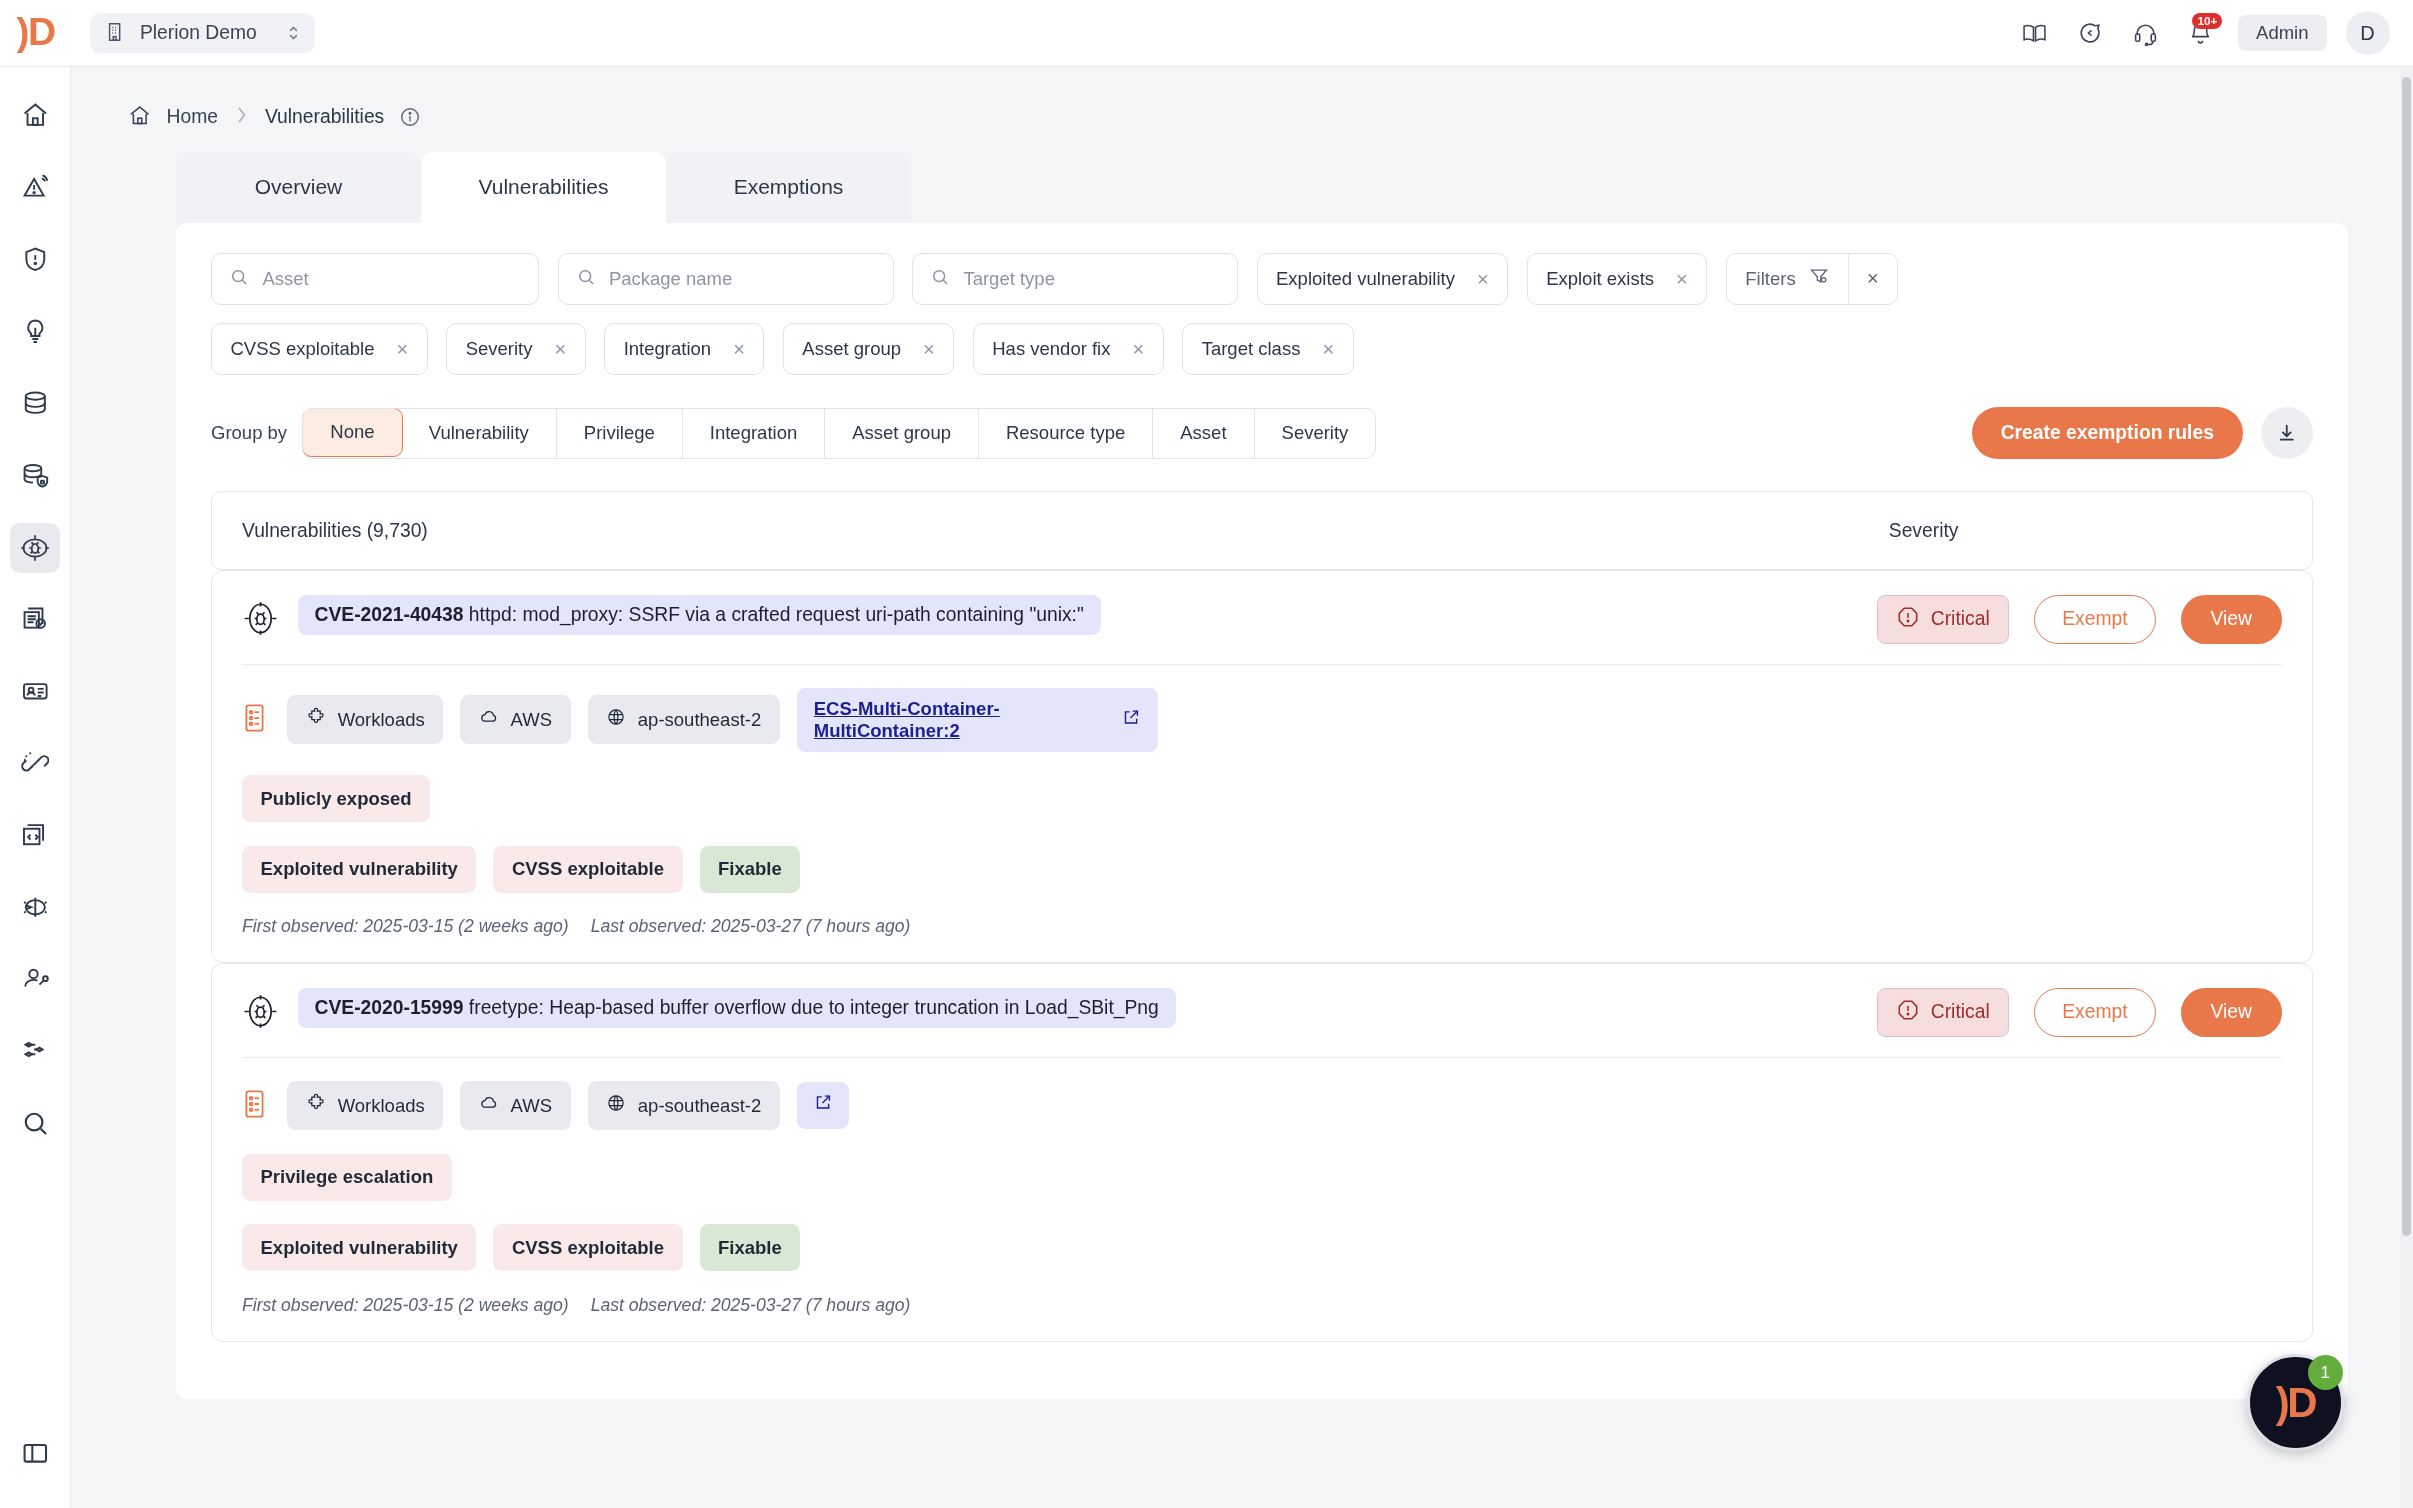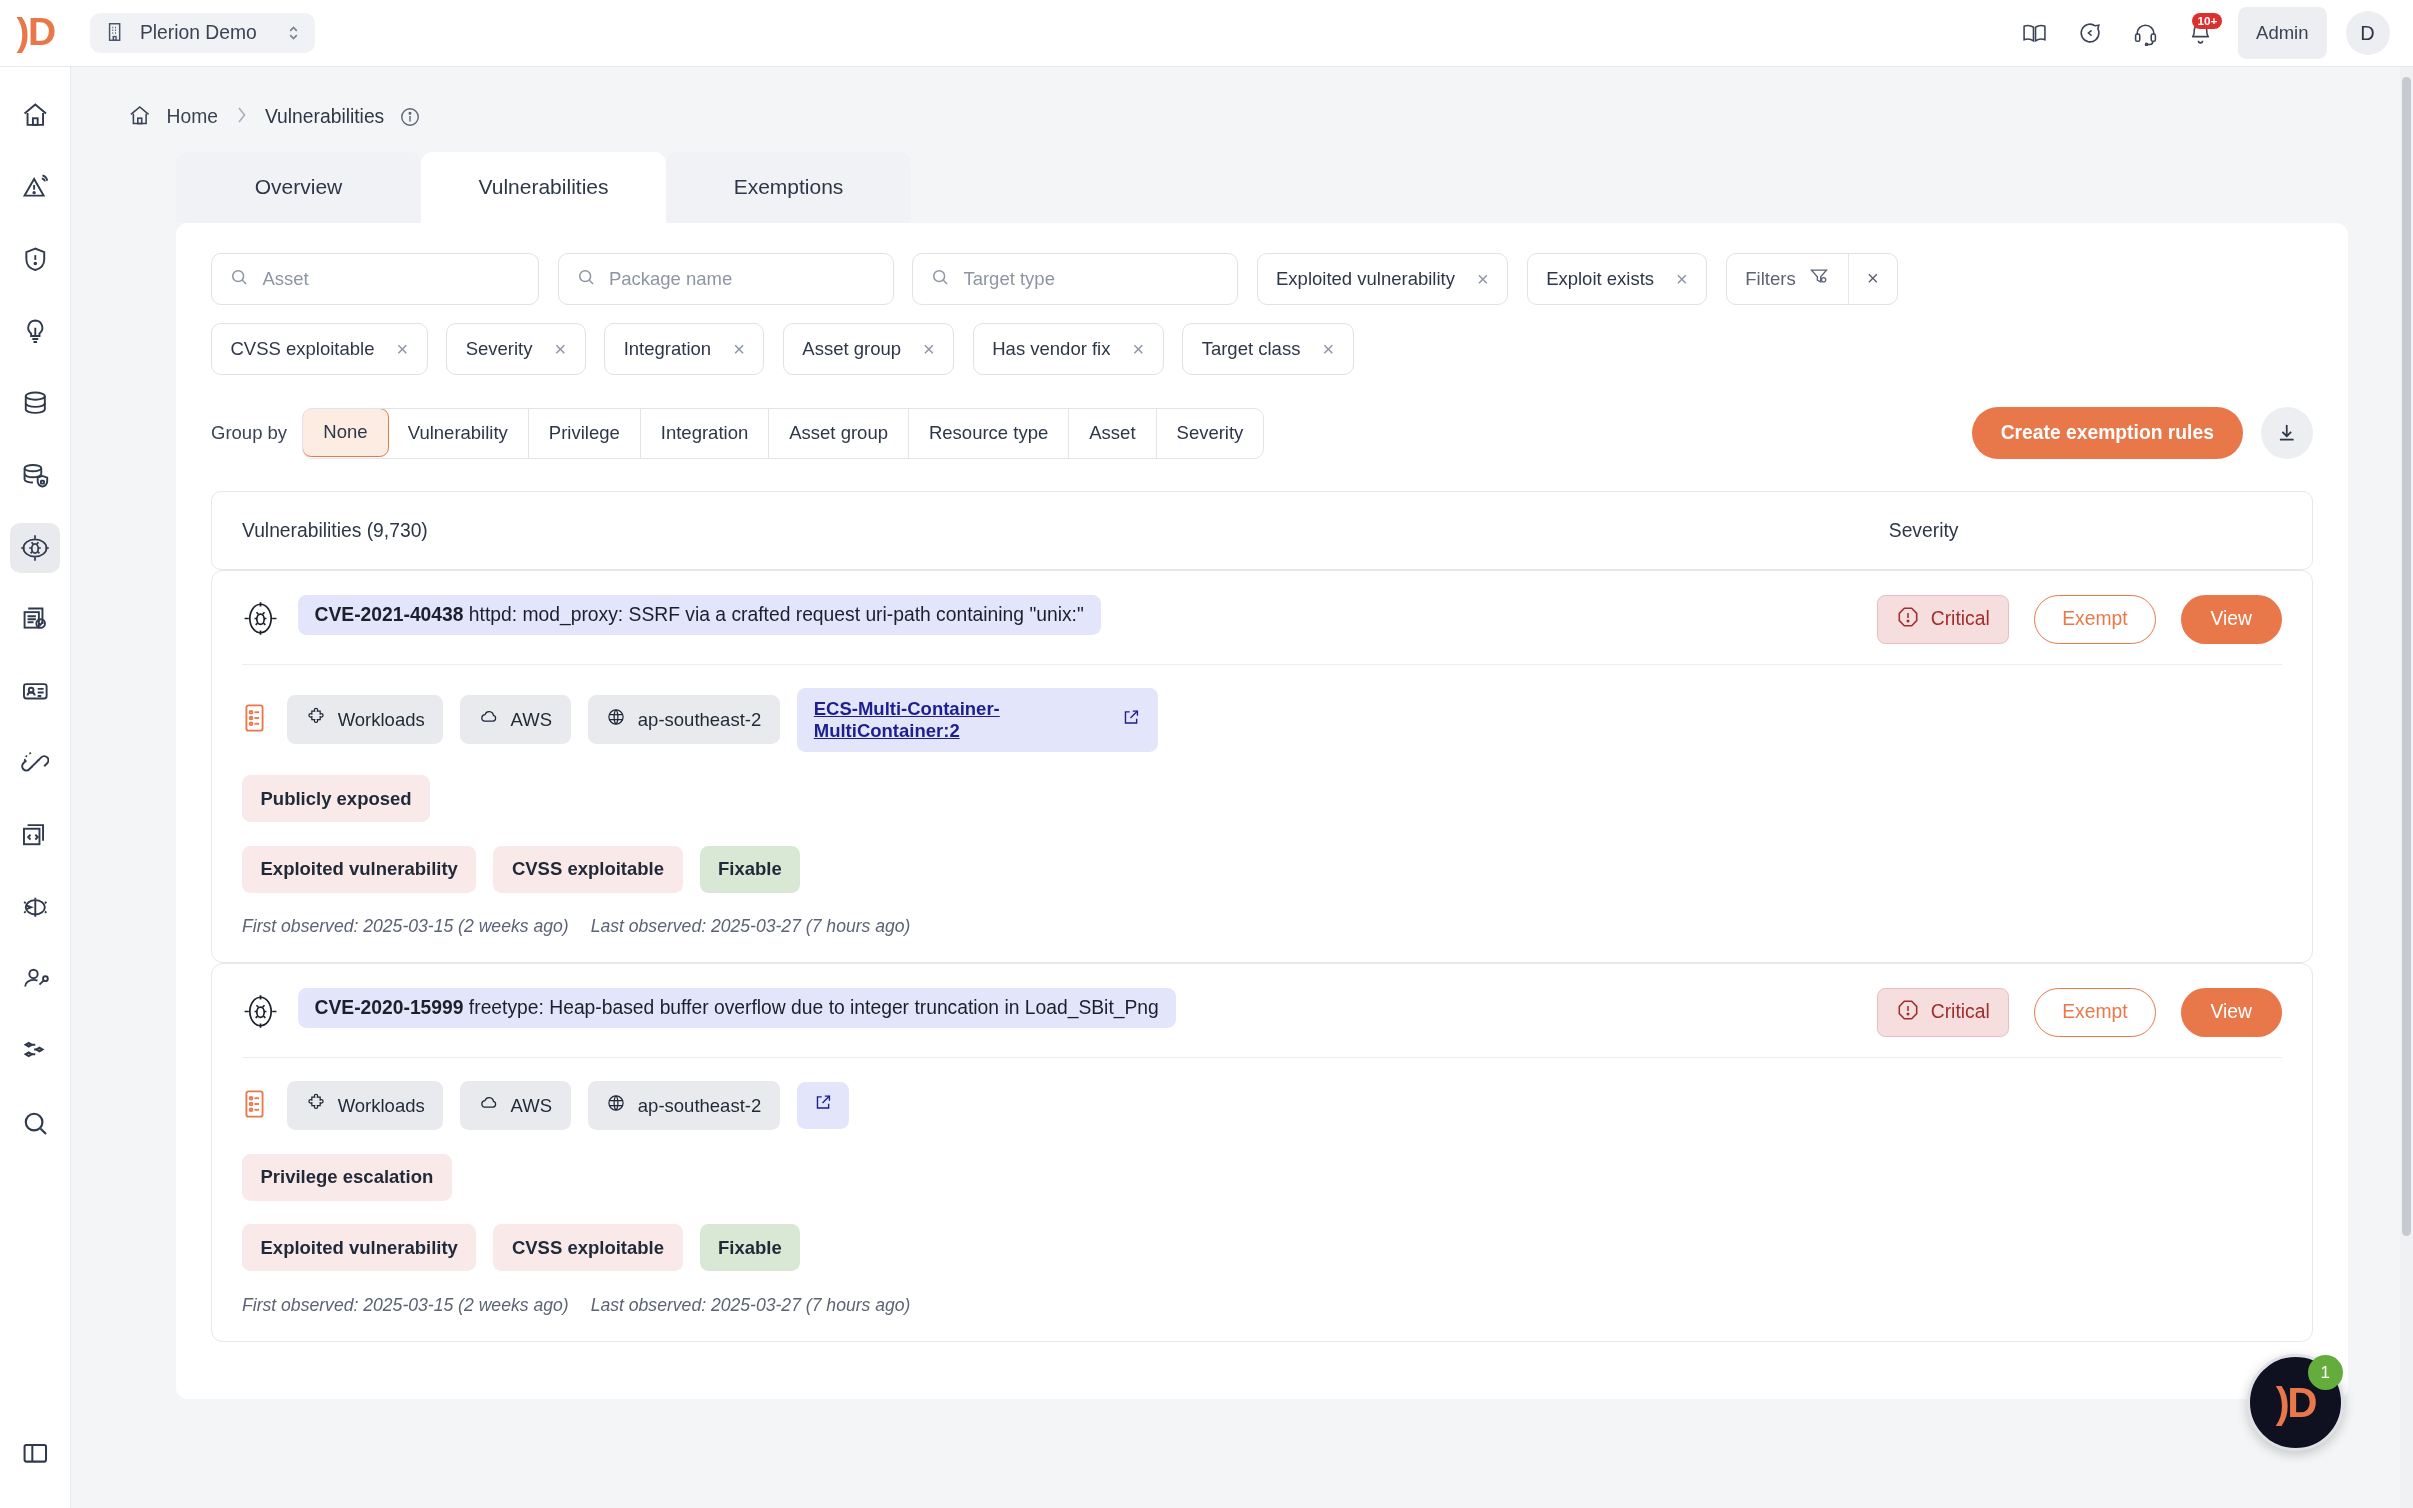--- a/index.html
+++ b/index.html
@@ -38,21 +38,21 @@
   .icon-btn{
     width:37px; height:37px; display:flex; align-items:center; justify-content:center;
     color:#3a4354; cursor:pointer; position:relative;
   }
   .badge-bell{
     position:absolute; top:-1.7px; right:-3.4px;
     background:#de2f2f; color:#fff; border-radius:839px;
     font-size:11.8px; font-weight:700; padding:1.7px 5px; line-height:1.1;
   }
   .admin-btn{
-    background:#eceef2; border-radius:8.4px; height:52px;
+    background:#eceef2; border-radius:8.4px; height:36px;
     display:flex; align-items:center; padding:0 18.5px;
     font-size:18.5px; color:#3a4354; cursor:pointer;
   }
   .avatar{
     width:44px; height:44px; border-radius:50%; background:#eceef2;
     display:flex; align-items:center; justify-content:center;
     font-size:20px; color:#2d3748; cursor:pointer;
   }
 
   
@@ -139,21 +139,21 @@
   
   .groupby-row{
     display:flex; align-items:center; margin-top:32px;
   }
   .groupby-label{ font-size:18.5px; color:#3a4354; margin-right:15px; }
   .seg{
     display:flex; border:0.8px solid #e1e4ea; border-radius:10px; overflow:hidden;
     background:#fff;
   }
   .seg-item{
-    height:49px; padding:0 20px; display:flex; align-items:center;
+    height:49px; padding:0 27px; display:flex; align-items:center;
     font-size:18.5px; color:#2d3748; border-right:0.8px solid #e1e4ea; cursor:pointer;
   }
   .seg-item:last-child{ border-right:none; }
   .seg-item.active{
     background:#fdece2; color:#2d3748;
     border:1.7px solid #e8784a; border-radius:9.2px; margin:-0.8px;
   }
   .gb-right{ margin-left:auto; display:flex; align-items:center; gap:18.5px; }
   .btn-primary{
     background:#e8784a; color:#fff; border-radius:839px;

